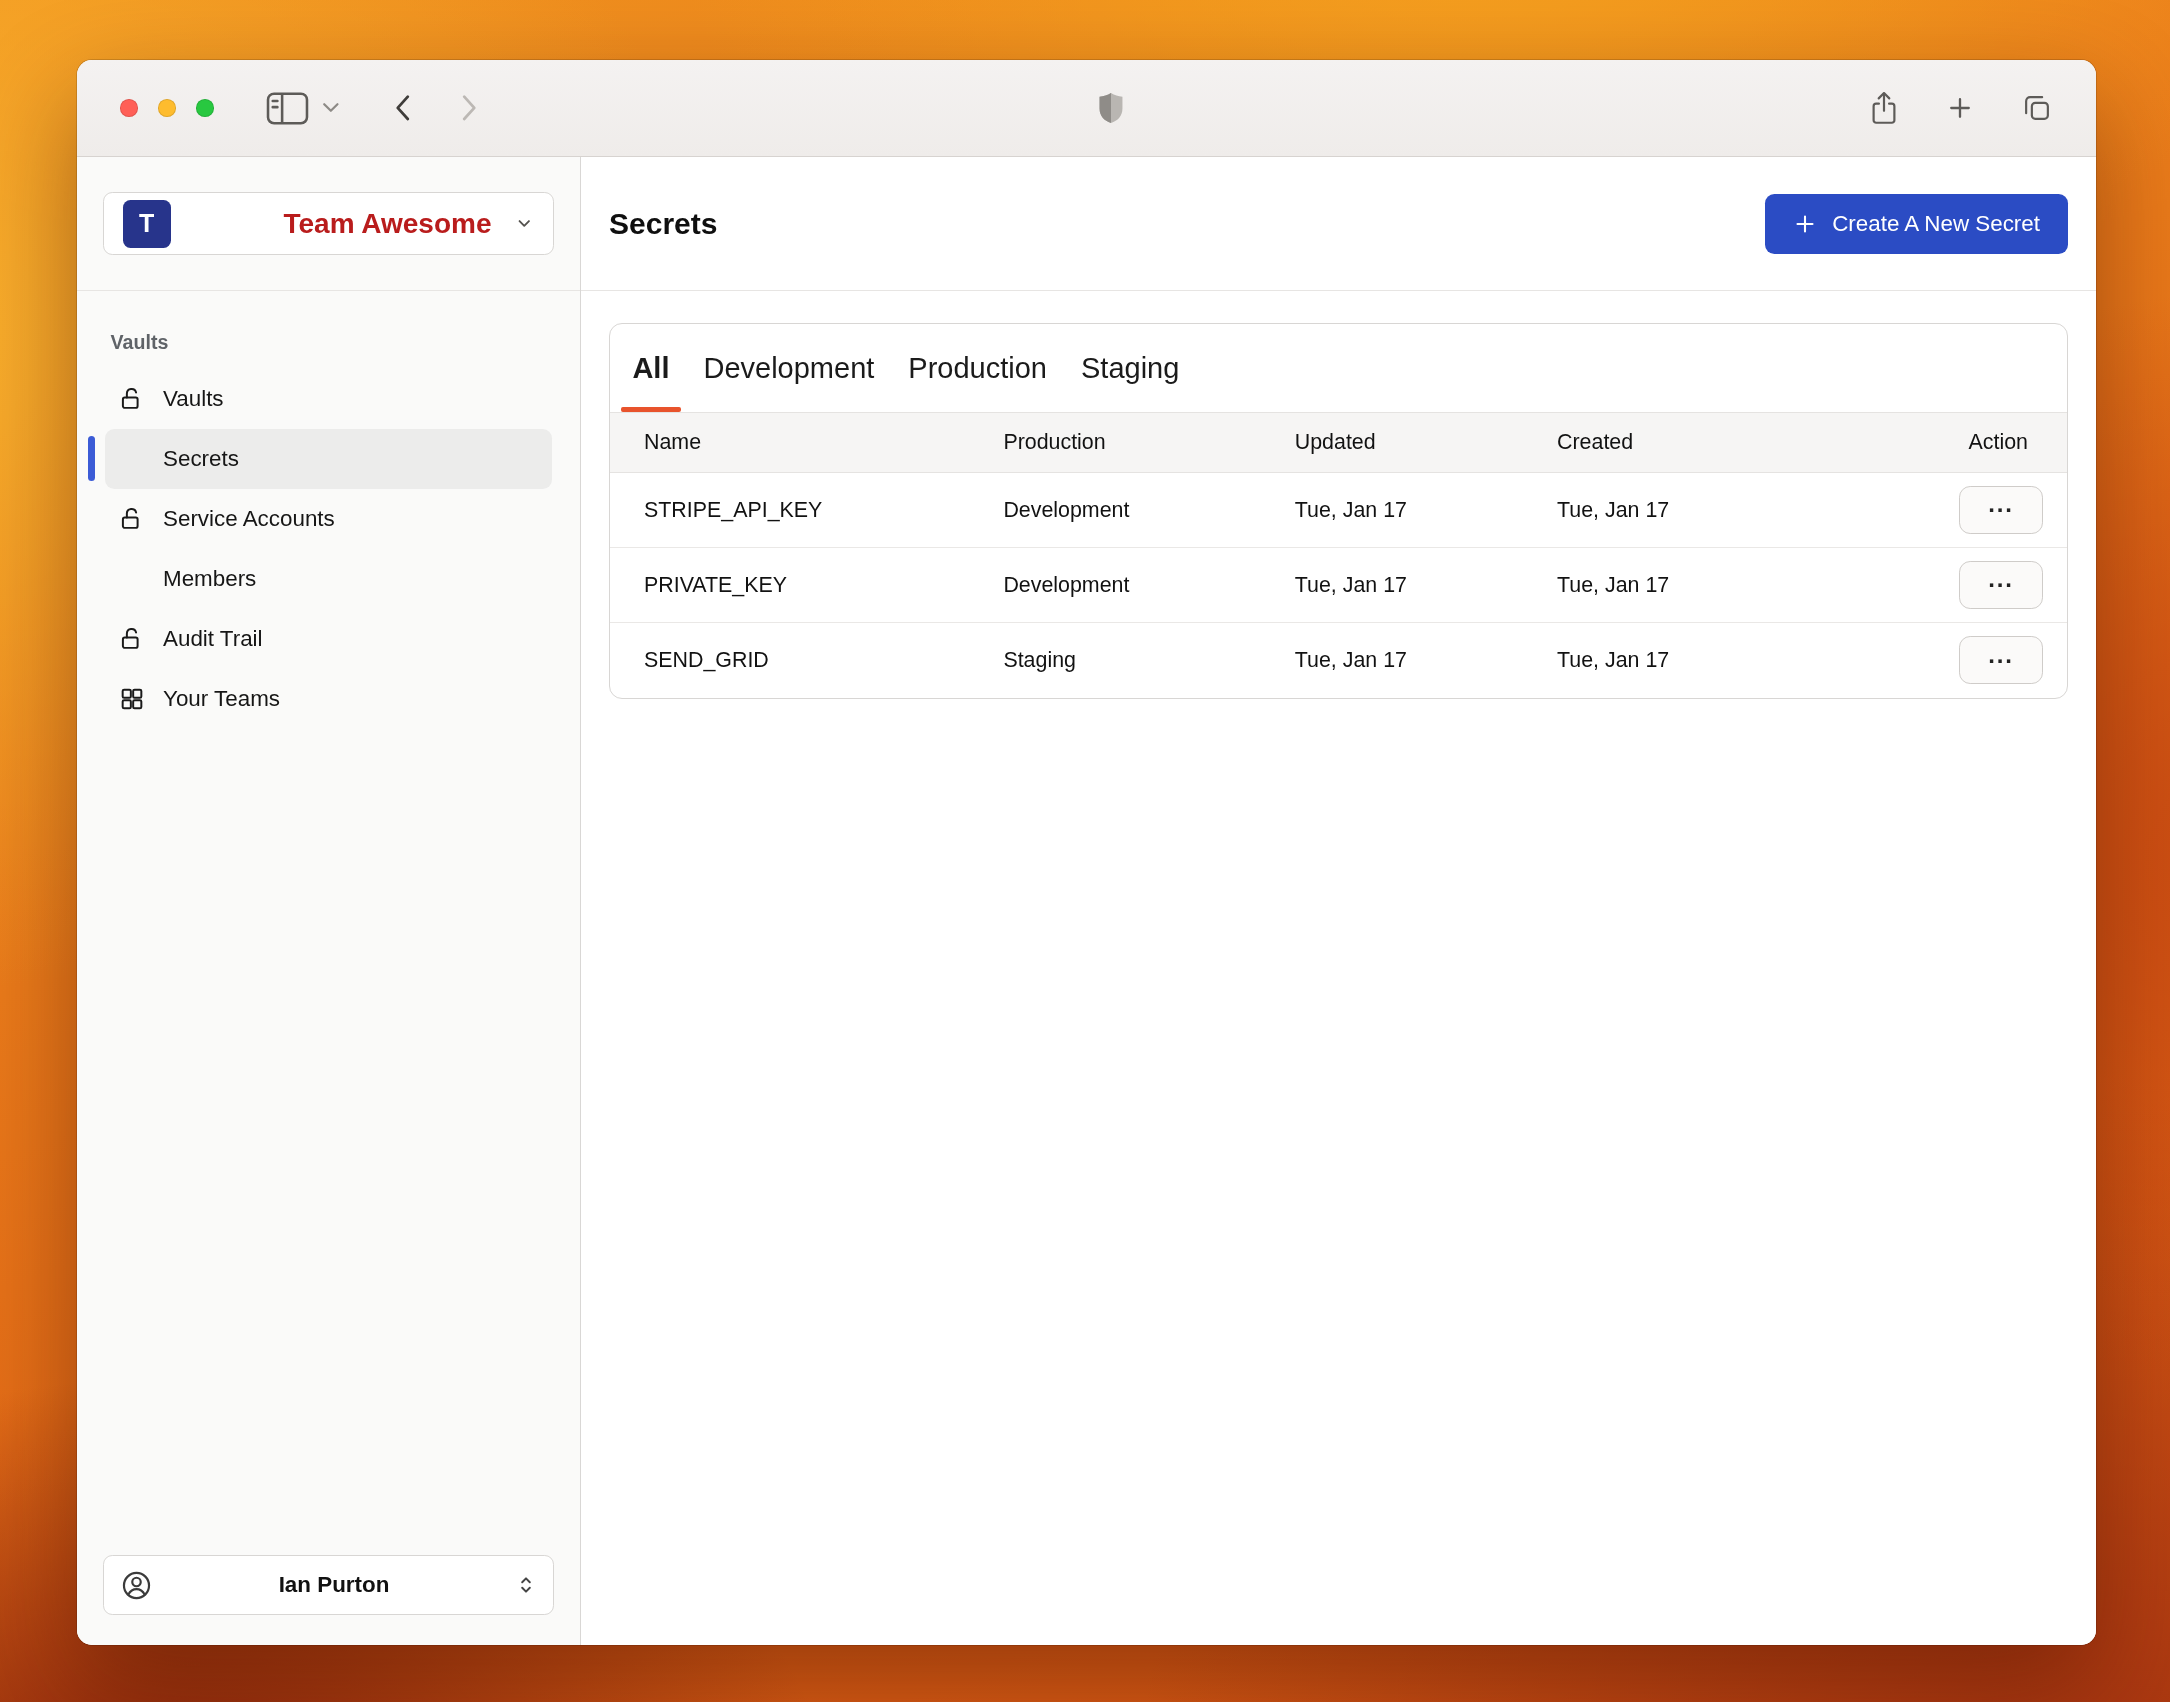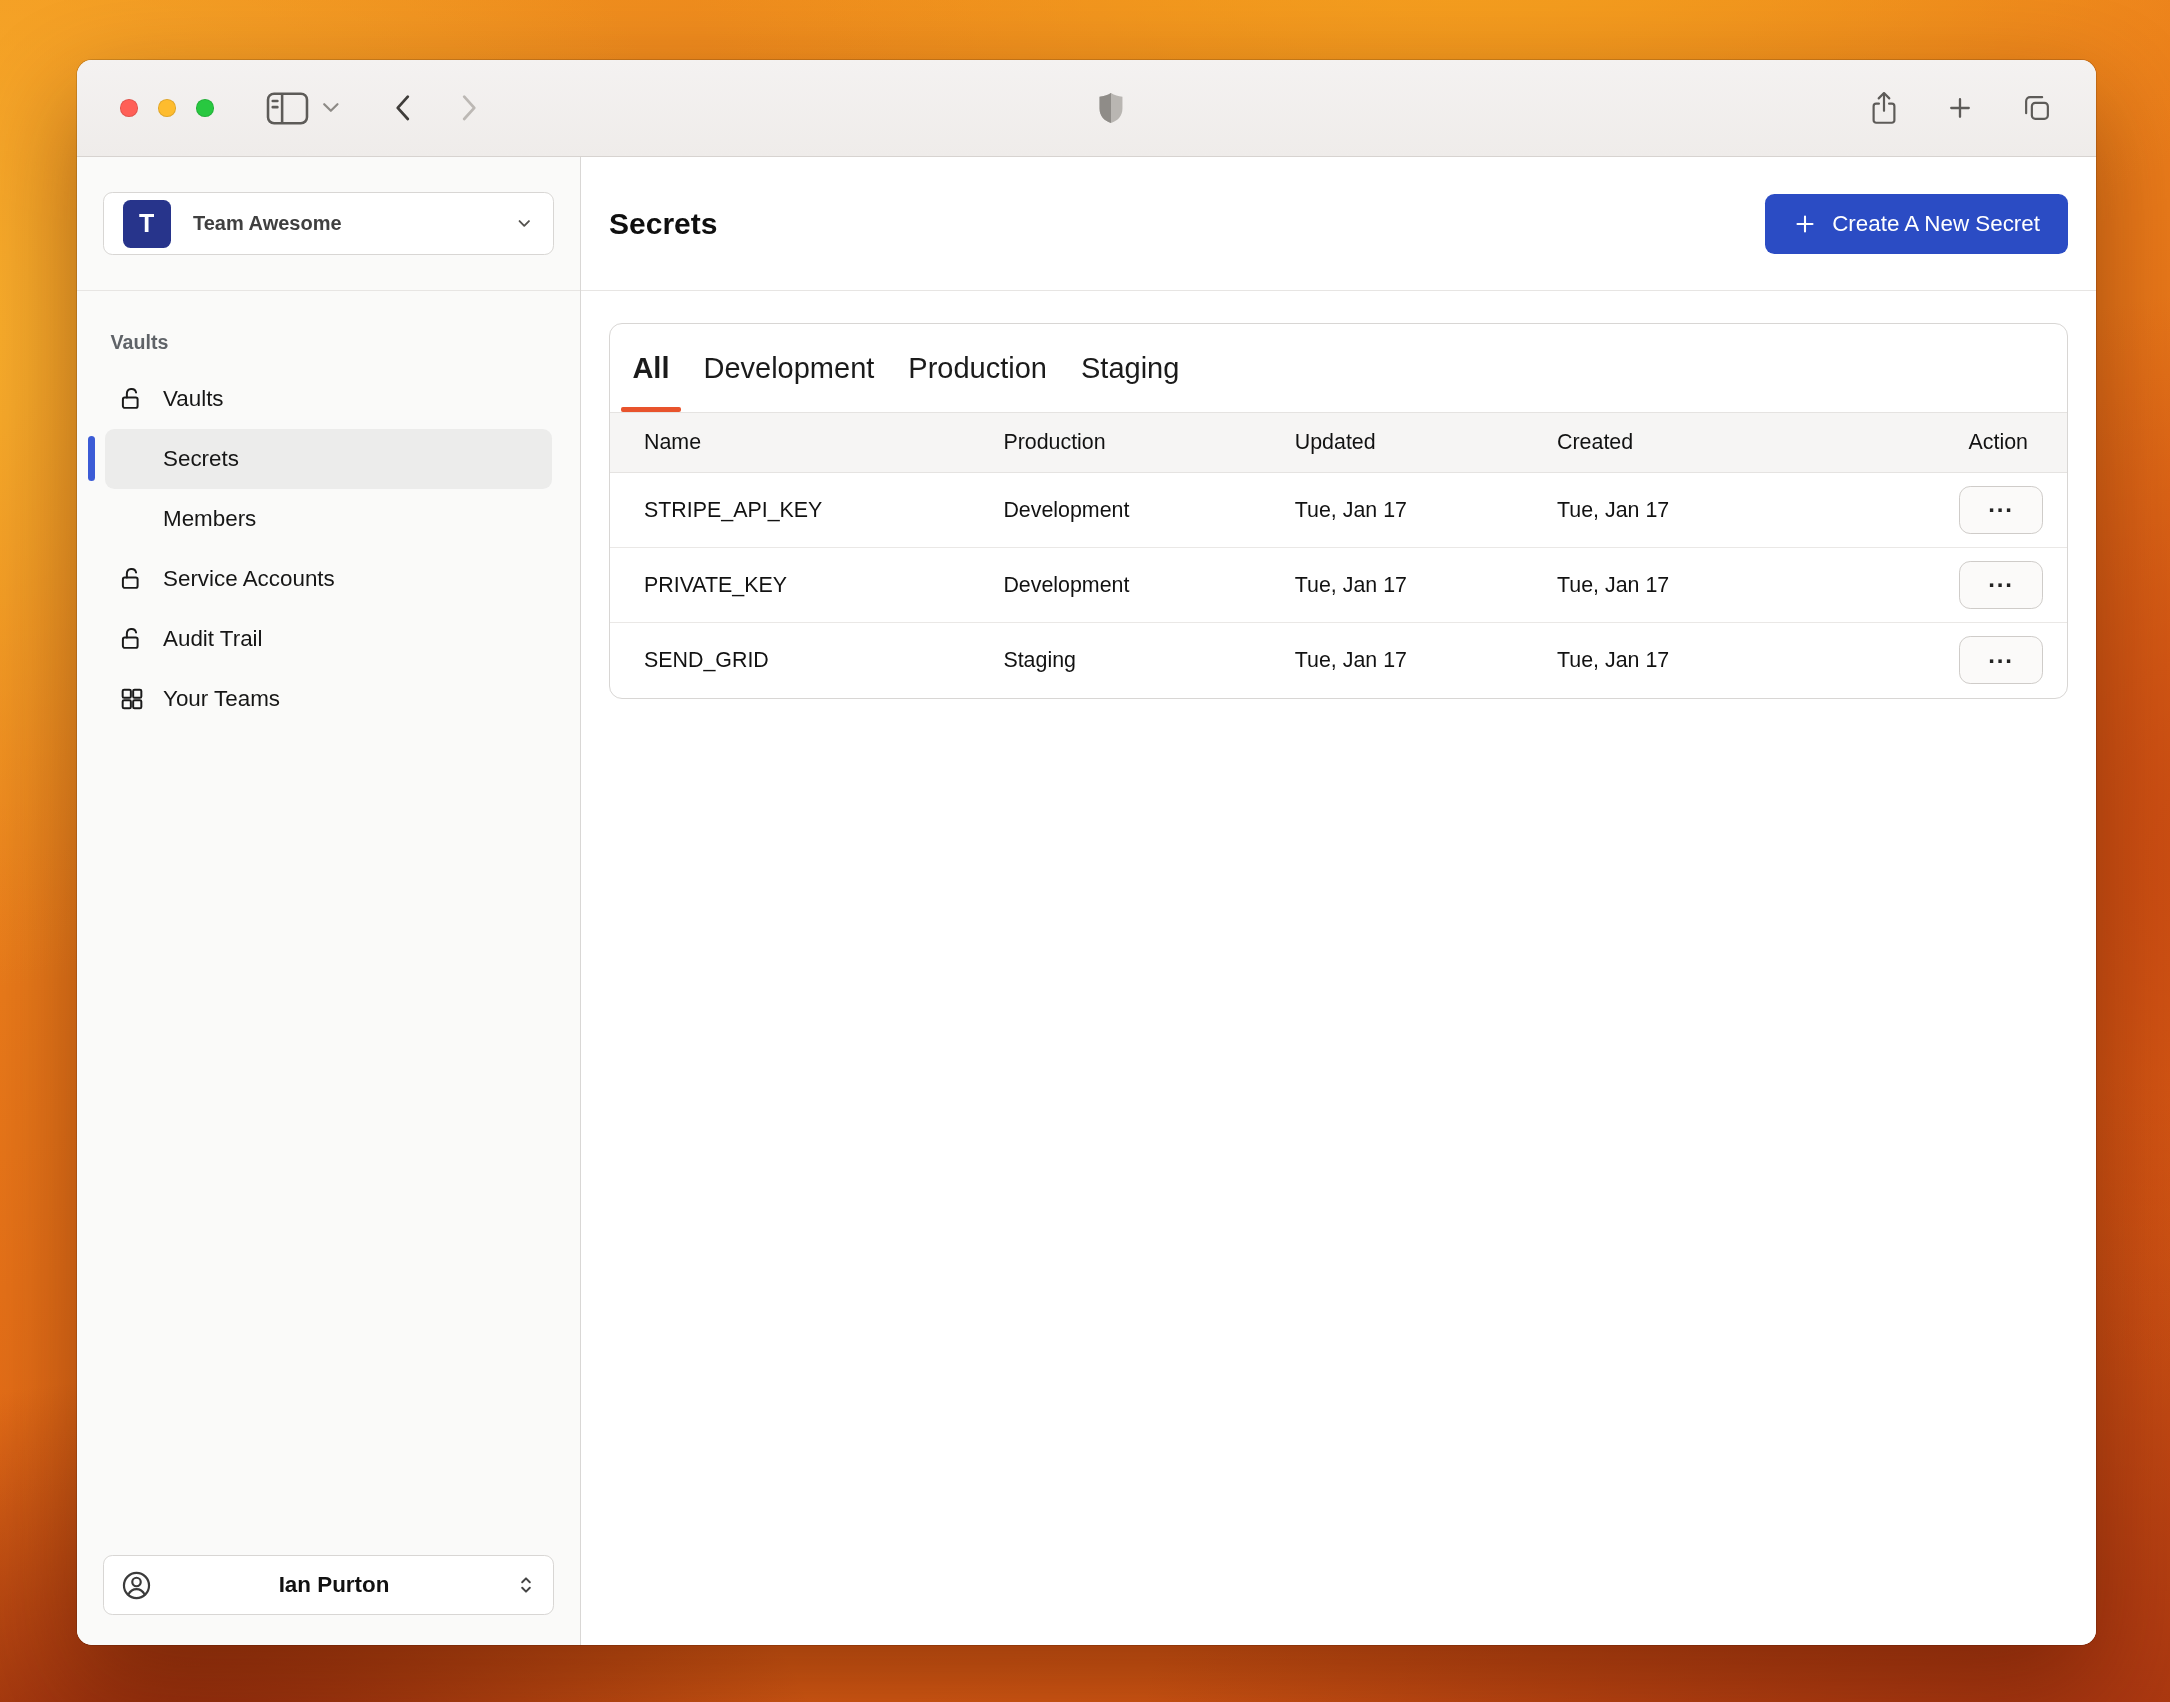--- a/index.html
+++ b/index.html
@@ -66,21 +66,21 @@
   }
   .team-btn {
     flex: 1; height: 63px; background: #fff; border: 0.9px solid #d8d6d4; border-radius: 9.3px;
     display: flex; align-items: center; gap: 22.4px; padding: 0 18.6px;
   }
   .team-avatar {
     width: 48px; height: 48px; border-radius: 7.5px; background: var(--avatar, #27348b);
     color: #fff; font-size: 25px; font-weight: 700;
     display: flex; align-items: center; justify-content: center;
   }
-  .team-name { flex: 1; text-align: left; font-size: 20px; font-weight: 600; color: #404040; }
+  .team-name { flex: 1; text-align: right; font-size: 28px; font-weight: 600; color: #b91c1c; }
   .chev-down { width: 20.5px; color: #55534f; display: inline-flex; }
   .chev-down svg { width: 100%; display: block; }
 
   .nav { flex: 1; padding: 32px 28px 0; display: flex; flex-direction: column; }
   .section-label { font-size: 19.6px; font-weight: 700; color: #5f6368; padding: 7.5px 5.6px 15px; }
   .section-label.collab { margin-top: 15px; }
   .nav-item {
     position: relative; height: 60px; border-radius: 9.3px;
     display: flex; align-items: center; gap: 17px; padding: 0 13px;
     font-size: 22.4px; color: #161616; cursor: pointer;
@@ -237,32 +237,32 @@
                 <path d="M7.6 10.8V7.4a4 4 0 0 1 7.9-.9"></path>
               </svg>
             </span>
             <span>Vaults</span>
           </div>
 
           <div class="nav-item sub active">
             <span>Secrets</span>
           </div>
 
-          <div class="nav-item sub">
-            <span>Members</span>
-          </div>
-
           <div class="nav-item">
             <span class="nav-icon">
               <svg viewBox="0 0 24 24" fill="none" stroke="currentColor" stroke-width="1.7" stroke-linecap="round" stroke-linejoin="round">
                 <rect x="4.2" y="10.8" width="12.6" height="8.8" rx="1.6"></rect>
                 <path d="M7.6 10.8V7.4a4 4 0 0 1 7.9-.9"></path>
               </svg>
             </span>
             <span>Service Accounts</span>
+          </div>
+
+          <div class="nav-item sub">
+            <span>Members</span>
           </div>
 
           <div class="nav-item">
             <span class="nav-icon">
               <svg viewBox="0 0 24 24" fill="none" stroke="currentColor" stroke-width="1.7" stroke-linecap="round" stroke-linejoin="round">
                 <rect x="4.2" y="10.8" width="12.6" height="8.8" rx="1.6"></rect>
                 <path d="M7.6 10.8V7.4a4 4 0 0 1 7.9-.9"></path>
               </svg>
             </span>
             <span>Audit Trail</span>

